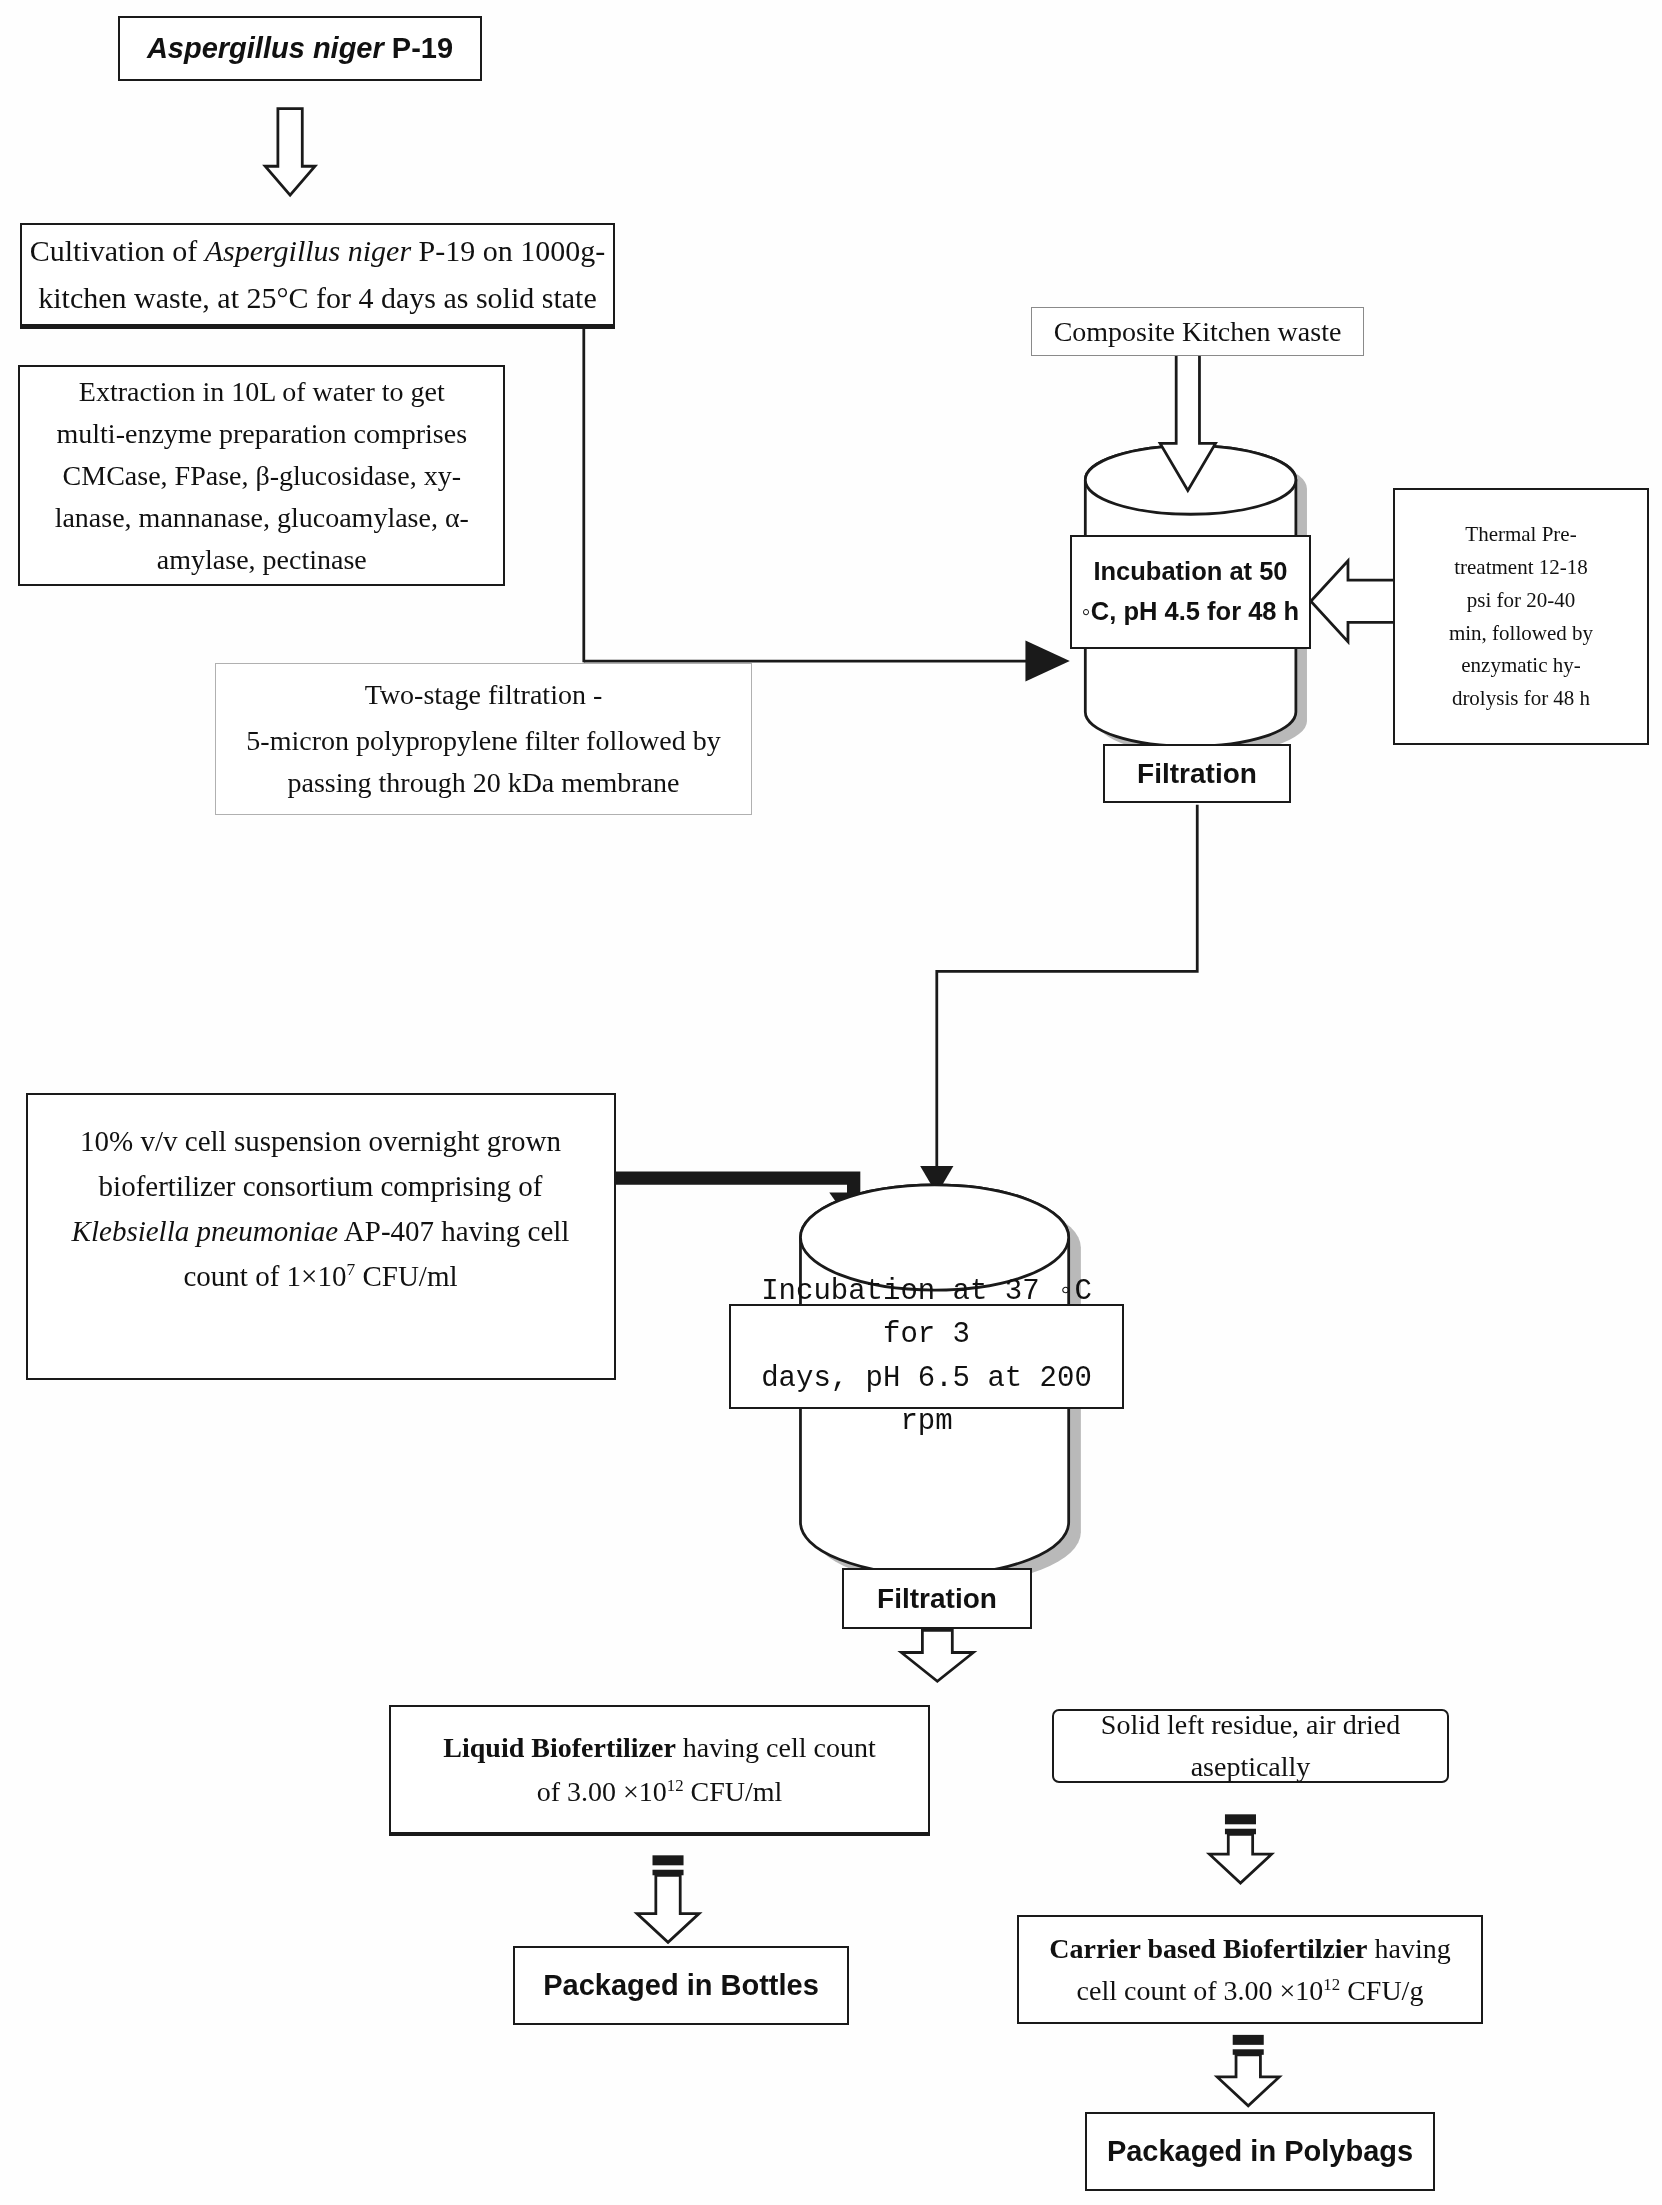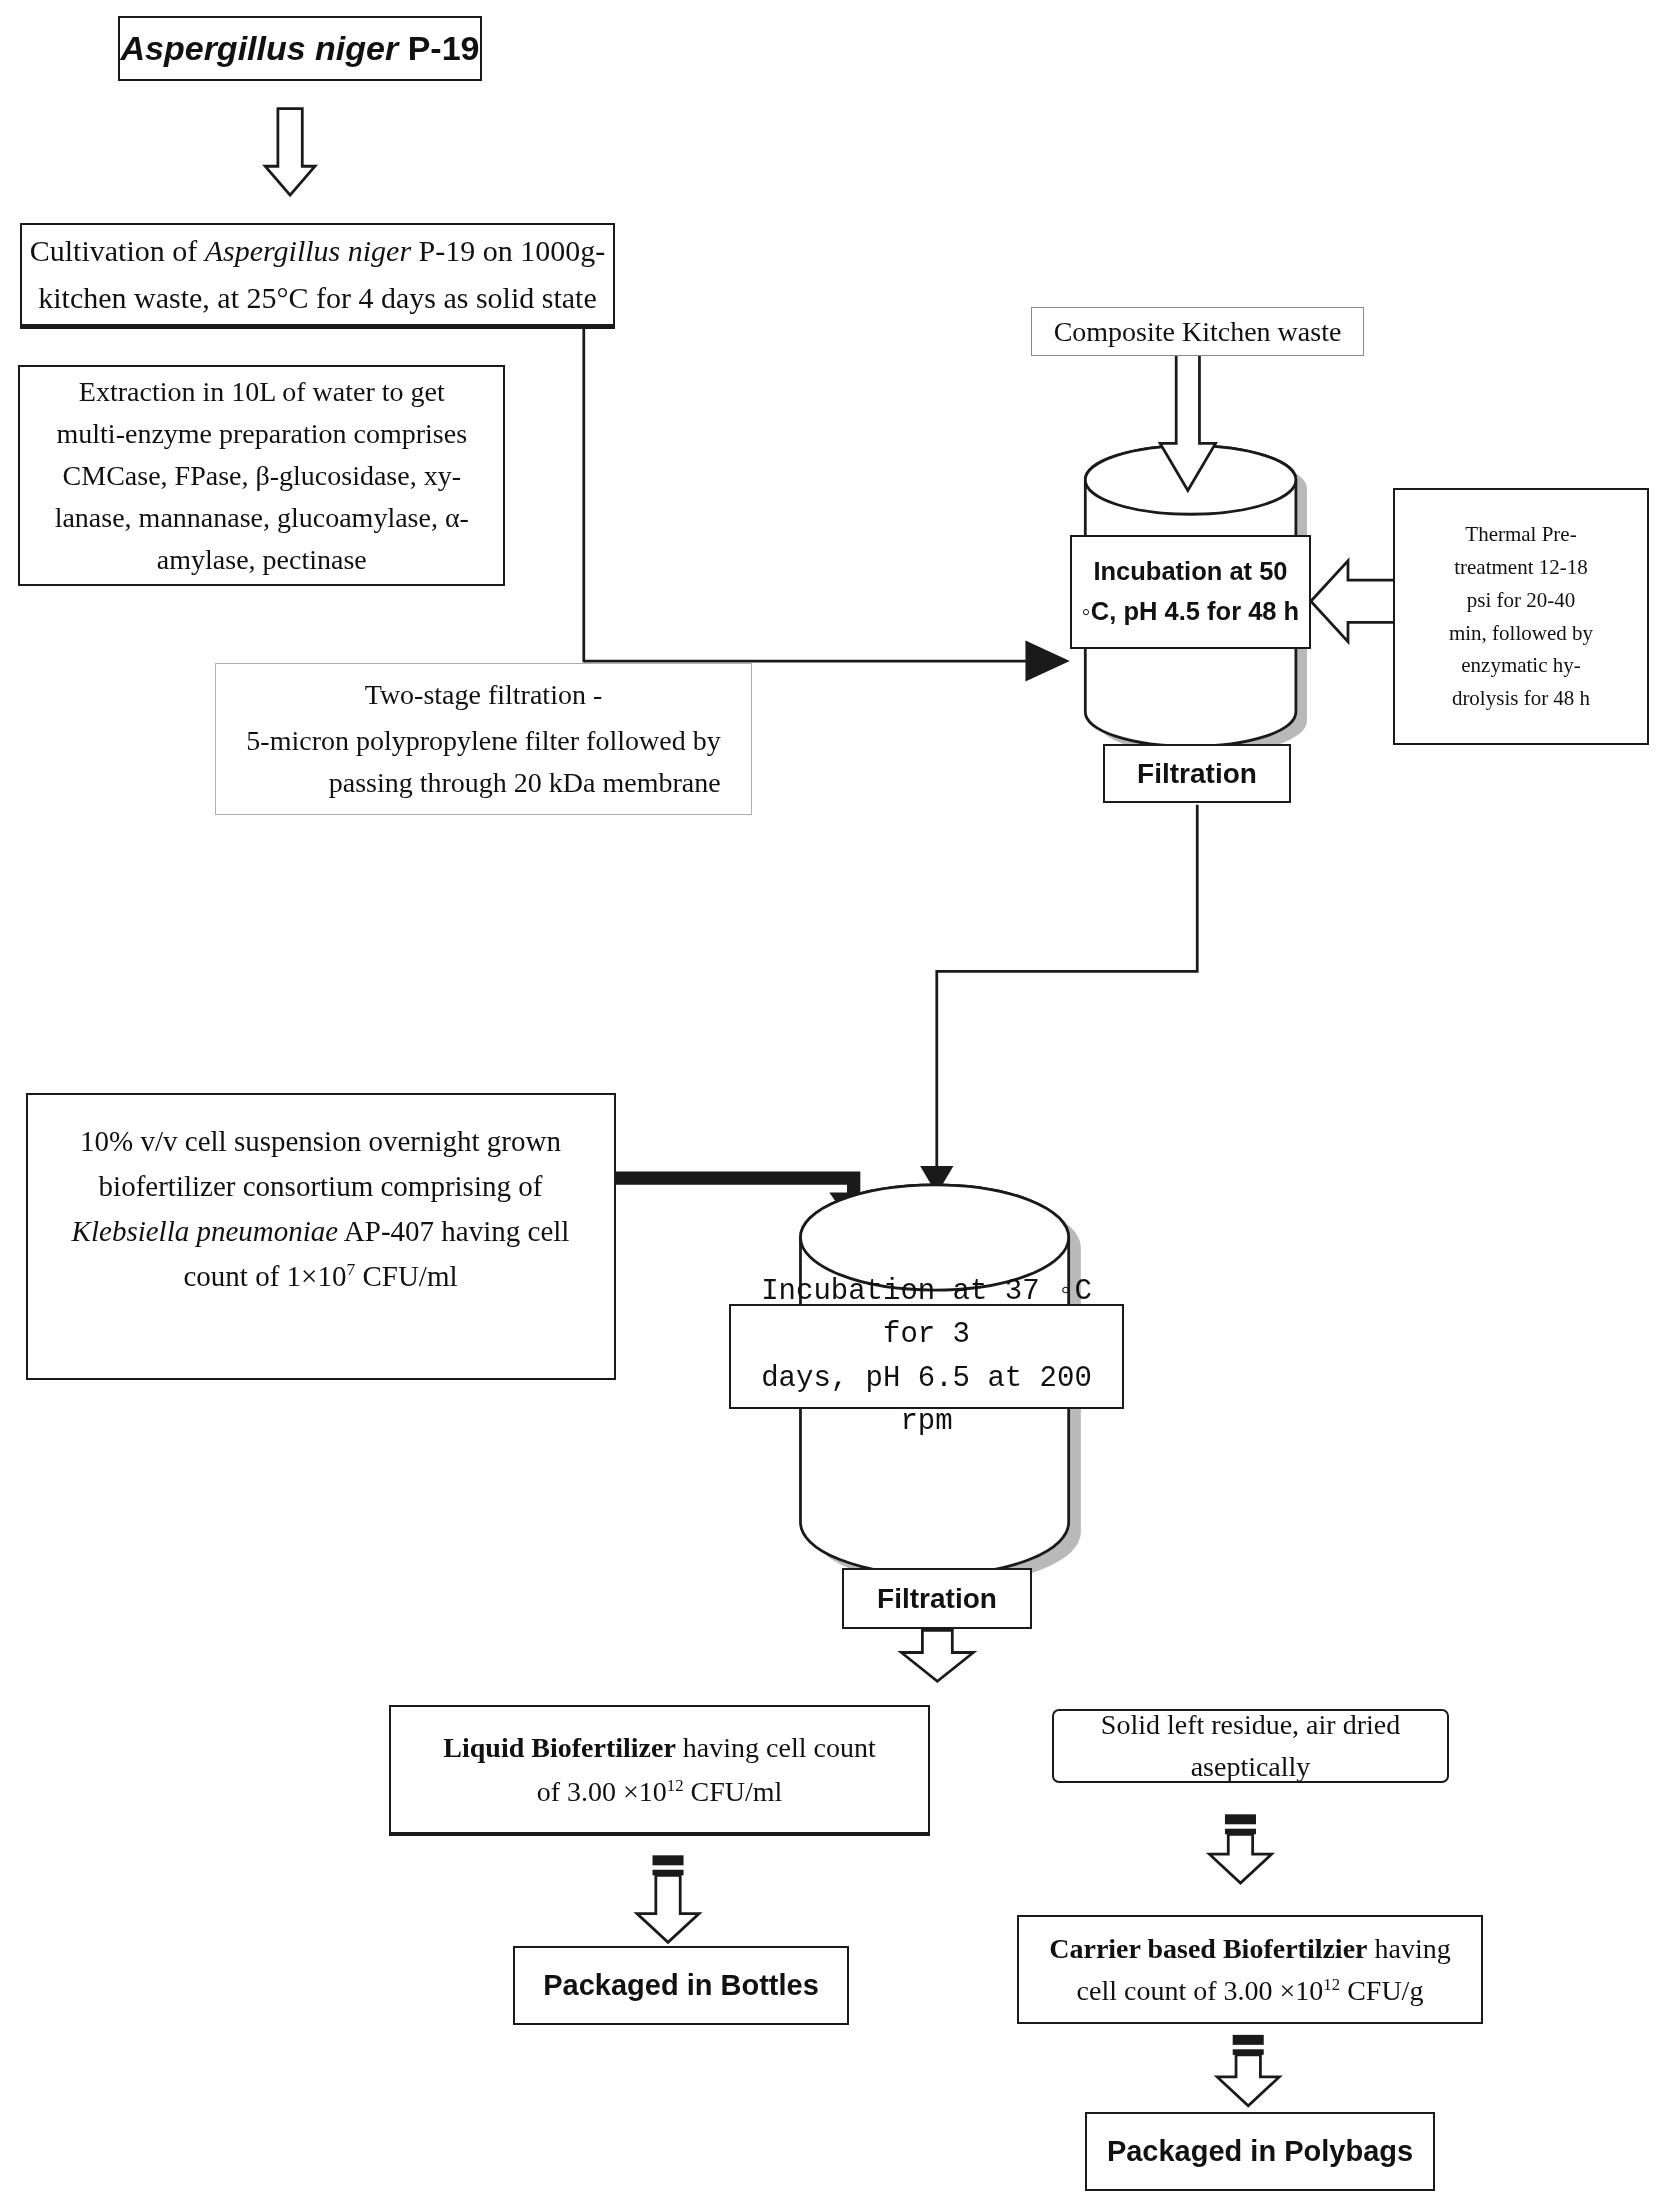--- a/index.html
+++ b/index.html
@@ -13,30 +13,30 @@
     border:2.2px solid #1a1a1a; display:flex; flex-direction:column;
     align-items:center; justify-content:center; text-align:center;
   }
   .serif { font-family:"Liberation Serif", serif; font-size:28px; line-height:1.5; }
   .sans  { font-family:"Liberation Sans", sans-serif; }
   sup.sp { font-size:0.6em; vertical-align:super; line-height:0; }
   .it { font-style:italic; }
   .bd { font-weight:bold; }
 
   #box-aspergillus { left:118px; top:15.5px; width:364px; height:65px; border-width:2.8px;
-    font-family:"Liberation Sans", sans-serif; font-size:34px; font-weight:bold; }
+    font-family:"Liberation Sans", sans-serif; font-size:29px; font-weight:bold; }
   #box-cultivation { left:20px; top:223px; width:595px; height:106px; font-size:30px;
     line-height:1.55; border-bottom-width:5px; }
   #box-extraction { left:18.3px; top:365px; width:487px; height:221px; font-size:28px; line-height:1.5; }
   #box-composite { left:1031px; top:307px; width:333px; height:49px; border:1.7px solid #8a8a8a; font-size:28px; }
   #box-incubation1 { left:1070px; top:535px; width:241px; height:114px;
     font-size:25.5px; font-weight:600; line-height:1.55; }
   #box-thermal { left:1393px; top:488px; width:256px; height:257px; font-size:21px; line-height:1.56; }
   #box-twostage { left:215px; top:663px; width:537px; height:152px; border:1.7px solid #b0b0b0;
-    font-size:28px; line-height:1.5; justify-content:space-evenly; padding:5.5px 0;text-align:right; }
+    font-size:28px; line-height:1.5; justify-content:space-evenly; padding:5.5px 0; }
   #box-filtration1 { left:1103px; top:744px; width:188px; height:59px; border-width:2.8px;
     font-size:28px; font-weight:600; }
   #box-suspension { left:25.5px; top:1093px; width:590px; height:287px; font-size:29px;
     line-height:1.55; justify-content:flex-start; padding-top:24.4px; }
   #box-incubation2 { left:729px; top:1304px; width:395px; height:105px; font-size:29px; line-height:1.5;font-family:Liberation Mono, monospace; }
   #box-filtration2 { left:842px; top:1568px; width:190px; height:61px; border-width:2.8px;
     font-size:28px; font-weight:600; }
   #box-liquid { left:389px; top:1705px; width:541px; height:131px; font-size:28px;
     line-height:1.55; border-bottom-width:4.4px; }
   #box-solid { left:1052px; top:1709px; width:397px; height:74px; font-size:28px; line-height:1.5;border-radius:7px; }

